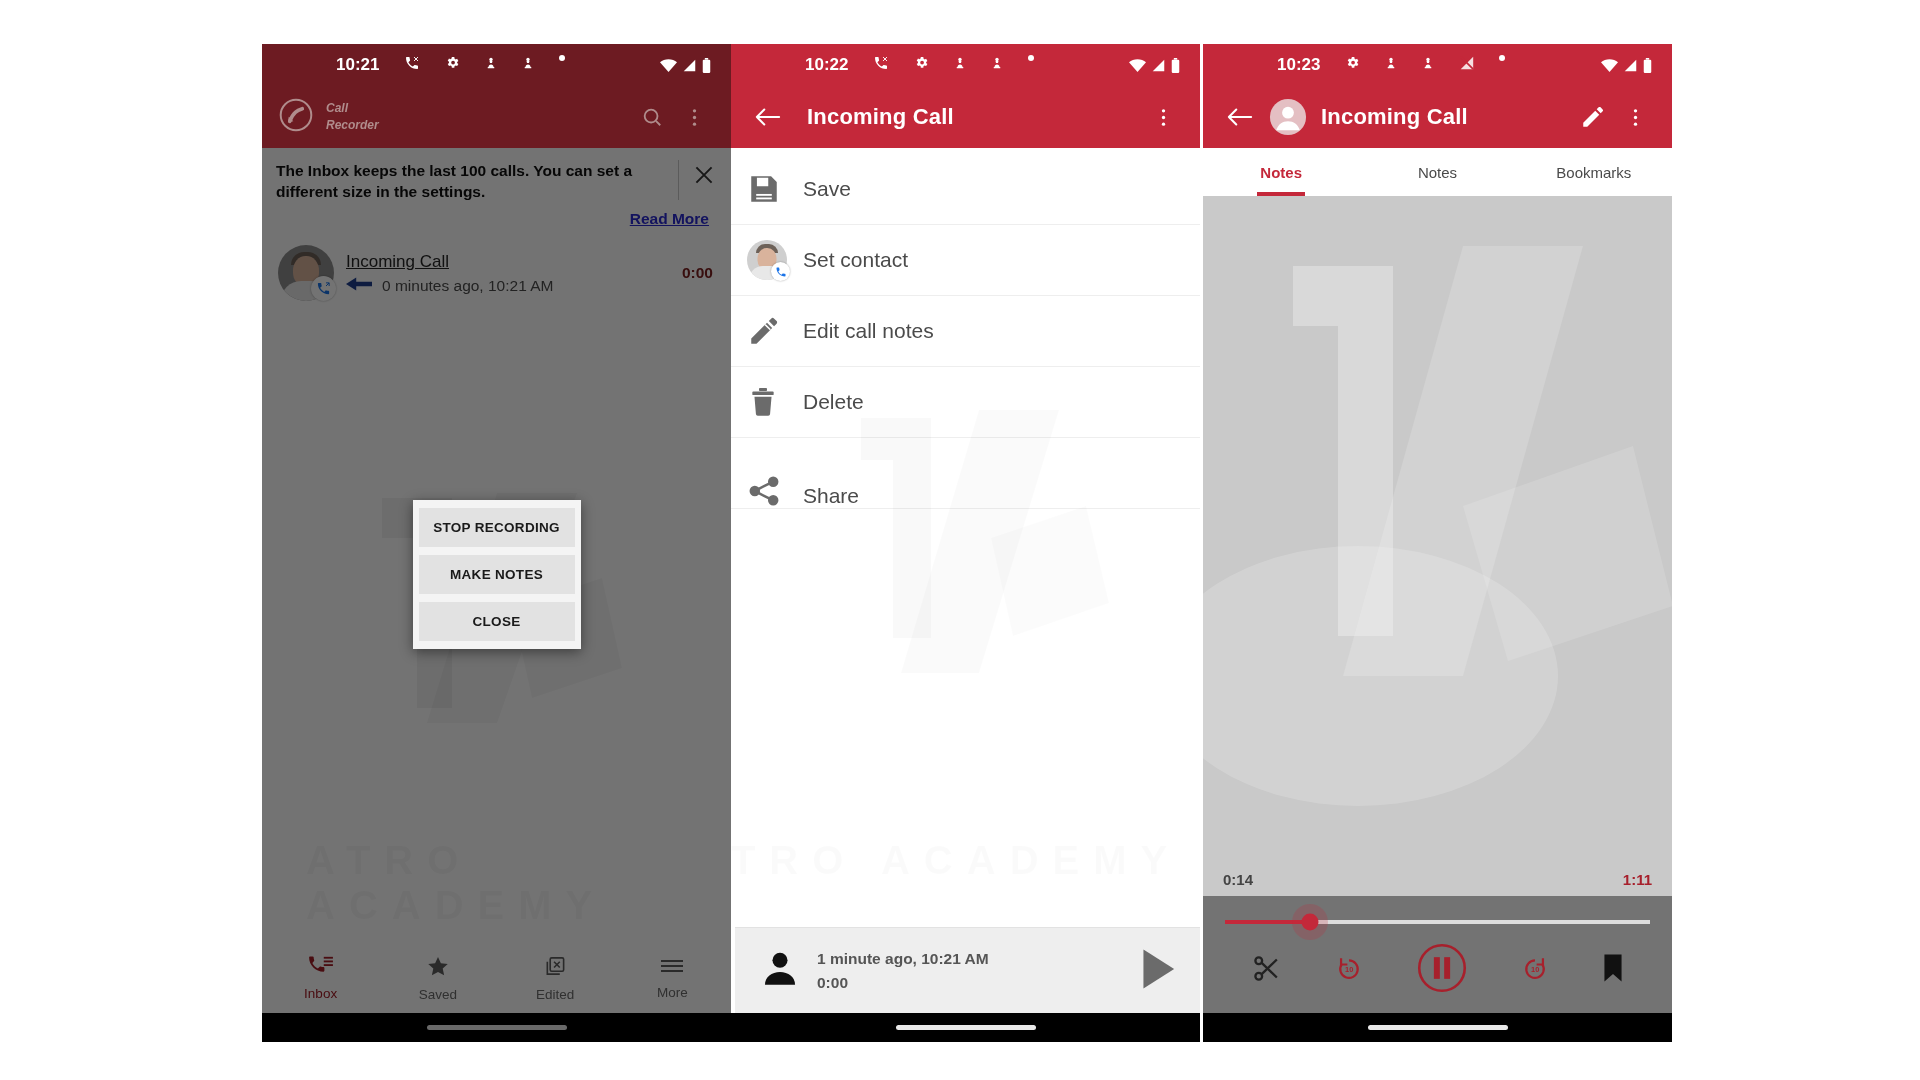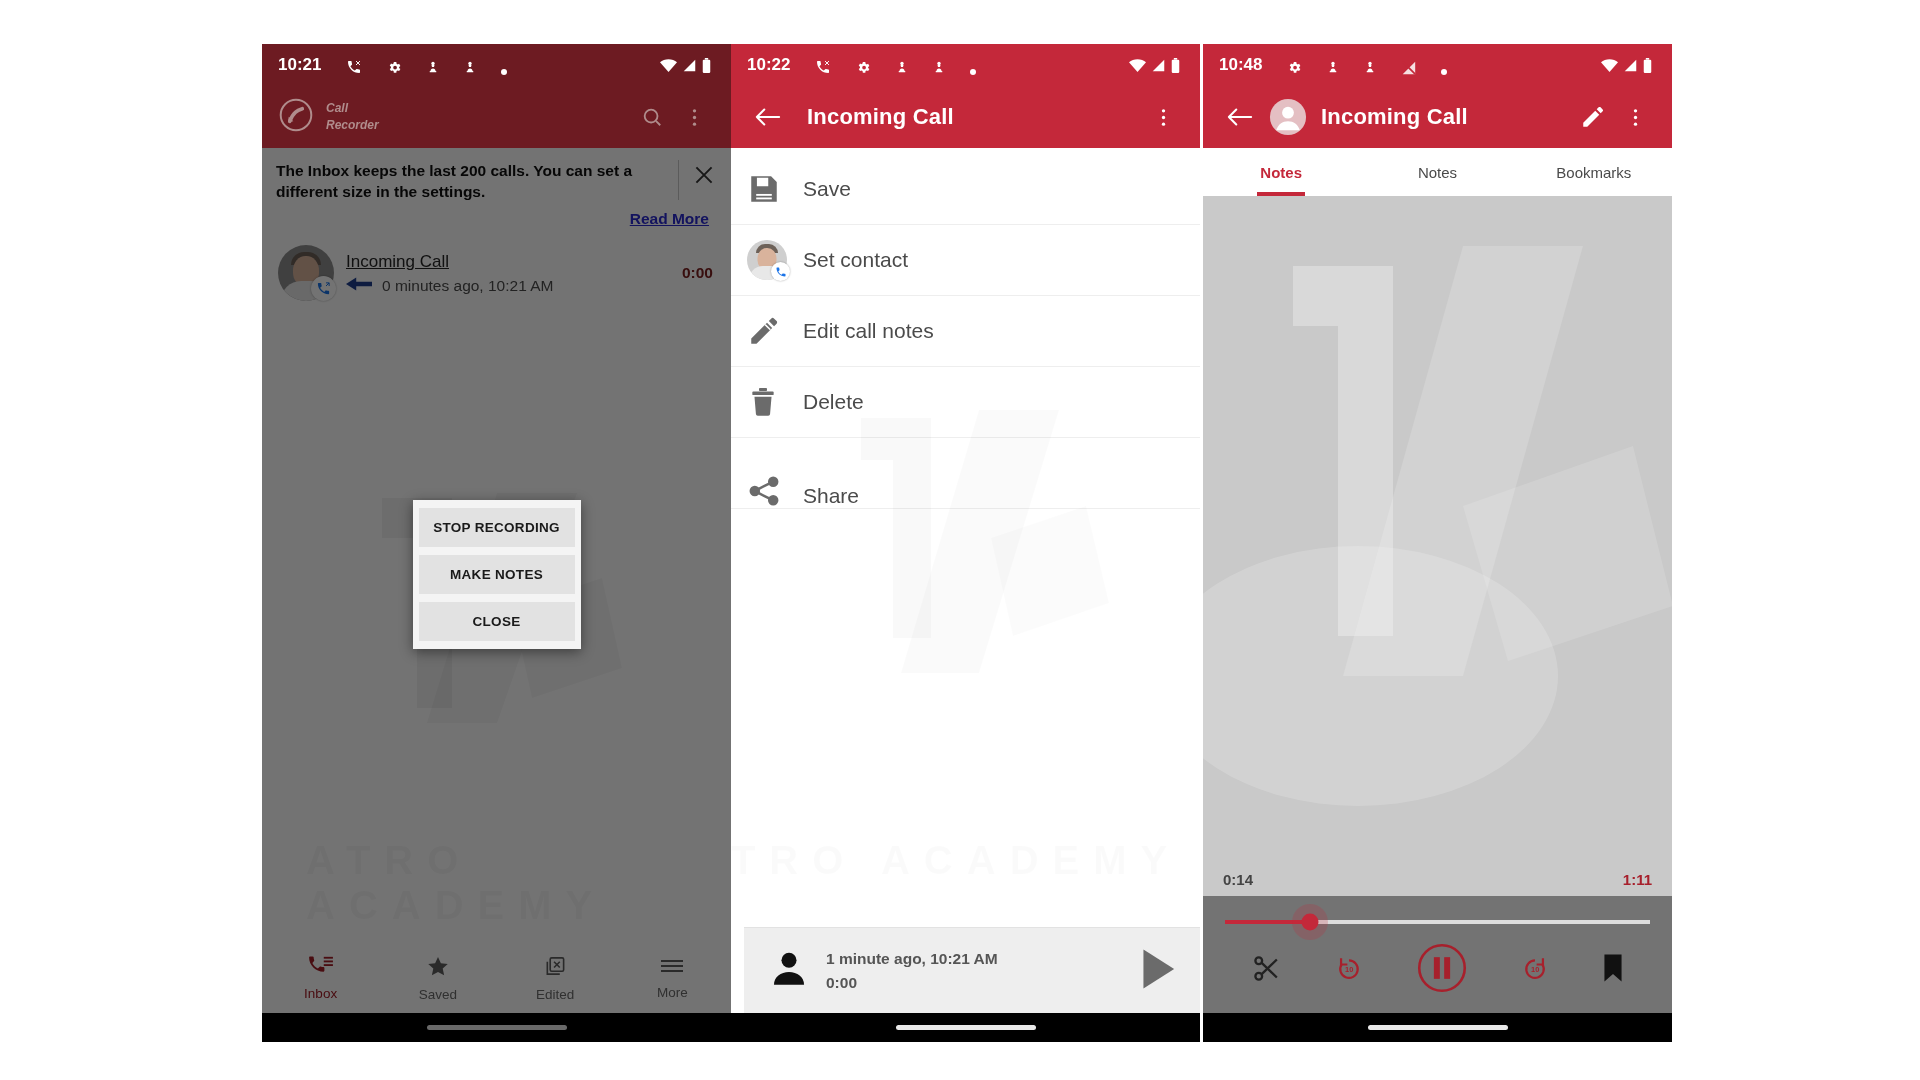--- a/index.html
+++ b/index.html
@@ -34,21 +34,21 @@
     background: #c4283a;
     display: flex;
     align-items: center;
     padding: 0 16px;
     color: #fff;
     font-size: 17px;
     font-weight: bold;
     position: relative;
   }
   .statusbar.dark { background: #6d1b22; }
-  .sb-left { display: flex; align-items: flex-end; gap: 25px; }
+  .sb-left { display: flex; align-items: flex-start; gap: 25px; margin-left: 58px; }
   .sb-right { position: absolute; right: 20px; display: flex; align-items: center; gap: 5px; }
   .sb-ico { display: inline-flex; align-items: center; }
   .sb-dot { width: 6px; height: 6px; border-radius: 50%; background: #fff; display: inline-block; }
 
   
   .appbar {
     height: 62px;
     background: #c4283a;
     display: flex;
     align-items: center;
@@ -229,21 +229,21 @@
     padding: 0 22px 0 16px;
     border-bottom: 1px solid #eeeeee;
     cursor: pointer;
   }
   .menu-item:last-child { border-bottom: 1px solid #eeeeee; align-items: flex-end; }
   .menu-ico { width: 56px; display: flex; align-items: center; justify-content: flex-start; flex: none; }
   .menu-label { font-size: 21px; color: #4b4b4b; }
 
   .miniplayer {
     position: absolute;
-    left: 13px; right: 0; bottom: 29px;
+    left: 4px; right: 0; bottom: 29px;
     height: 86px;
     background: #eeeeee;
     display: flex;
     align-items: center;
     padding: 0 22px 0 24px;
     gap: 16px;
     border-top: 1px solid #e2e2e2;
   }
   .mp-meta { flex: 1; }
   .mp-line1 { font-size: 15.5px; color: #555; font-weight: bold; margin-bottom: 6px; }
@@ -415,21 +415,21 @@
       <div class="wm" style="left:60px; top:310px;">
         <svg width="340" height="300" viewBox="0 0 340 300" fill="rgba(0,0,0,0.05)">
           <path d="M60 40 L130 40 L130 250 L95 250 L95 80 L60 80 Z"></path>
           <path d="M175 35 L255 35 L175 265 L105 265 Z" opacity="0.75"></path>
           <path d="M190 150 L280 120 L300 210 L210 240 Z" opacity="0.6"></path>
         </svg>
       </div>
       <div class="wm wm-text" style="left:44px; top:690px;">ATRO ACADEMY</div>
 
       <div class="info-banner">
-        <div class="info-text">The Inbox keeps the last 200 calls. You can set a different size in the settings.</div>
+        <div class="info-text">The Inbox keeps the last 100 calls. You can set a different size in the settings.</div>
         <div class="banner-divider"></div>
         <div style="cursor:pointer;padding-top:2px;">
           <svg width="26" height="26" viewBox="0 0 24 24" fill="none" stroke="#333" stroke-width="1.8">
               <path d="M5 5l14 14M19 5L5 19"></path>
             </svg>
         </div>
       </div>
       <div class="readmore-row">
         <span class="readmore">Read More</span>
       </div>
@@ -681,21 +681,21 @@
       <div class="gesturebar">
           <i></i>
         </div>
     </div>
   </div>
 
   <div class="phone" id="phone3">
 
     <div class="statusbar">
       <div class="sb-left">
-        <span>10:48</span>
+        <span>10:23</span>
         <span class="sb-ico">
           <svg width="15" height="15" viewBox="0 0 24 24" fill="#fff">
               <path d="M19.4 13a7.6 7.6 0 000-2l2-1.6-2-3.4-2.4 1a7.7 7.7 0 00-1.7-1L14.9 3h-4l-.4 2.6c-.6.2-1.2.6-1.7 1l-2.4-1-2 3.4 2 1.6a7.6 7.6 0 000 2l-2 1.6 2 3.4 2.4-1c.5.4 1.1.8 1.7 1l.4 2.6h4l.4-2.6c.6-.2 1.2-.6 1.7-1l2.4 1 2-3.4-2-1.6zM12.9 15a3 3 0 110-6 3 3 0 010 6z"></path>
             </svg>
         </span>
         <span class="sb-ico">
           <svg width="12" height="16" viewBox="0 0 24 24" fill="#fff">
               <circle cx="12" cy="5" r="3.4"></circle>
               <path d="M9 8h6l-1 4h-4z"></path>
               <path d="M7 20c0-3 2-5 5-5s5 2 5 5z"></path>

